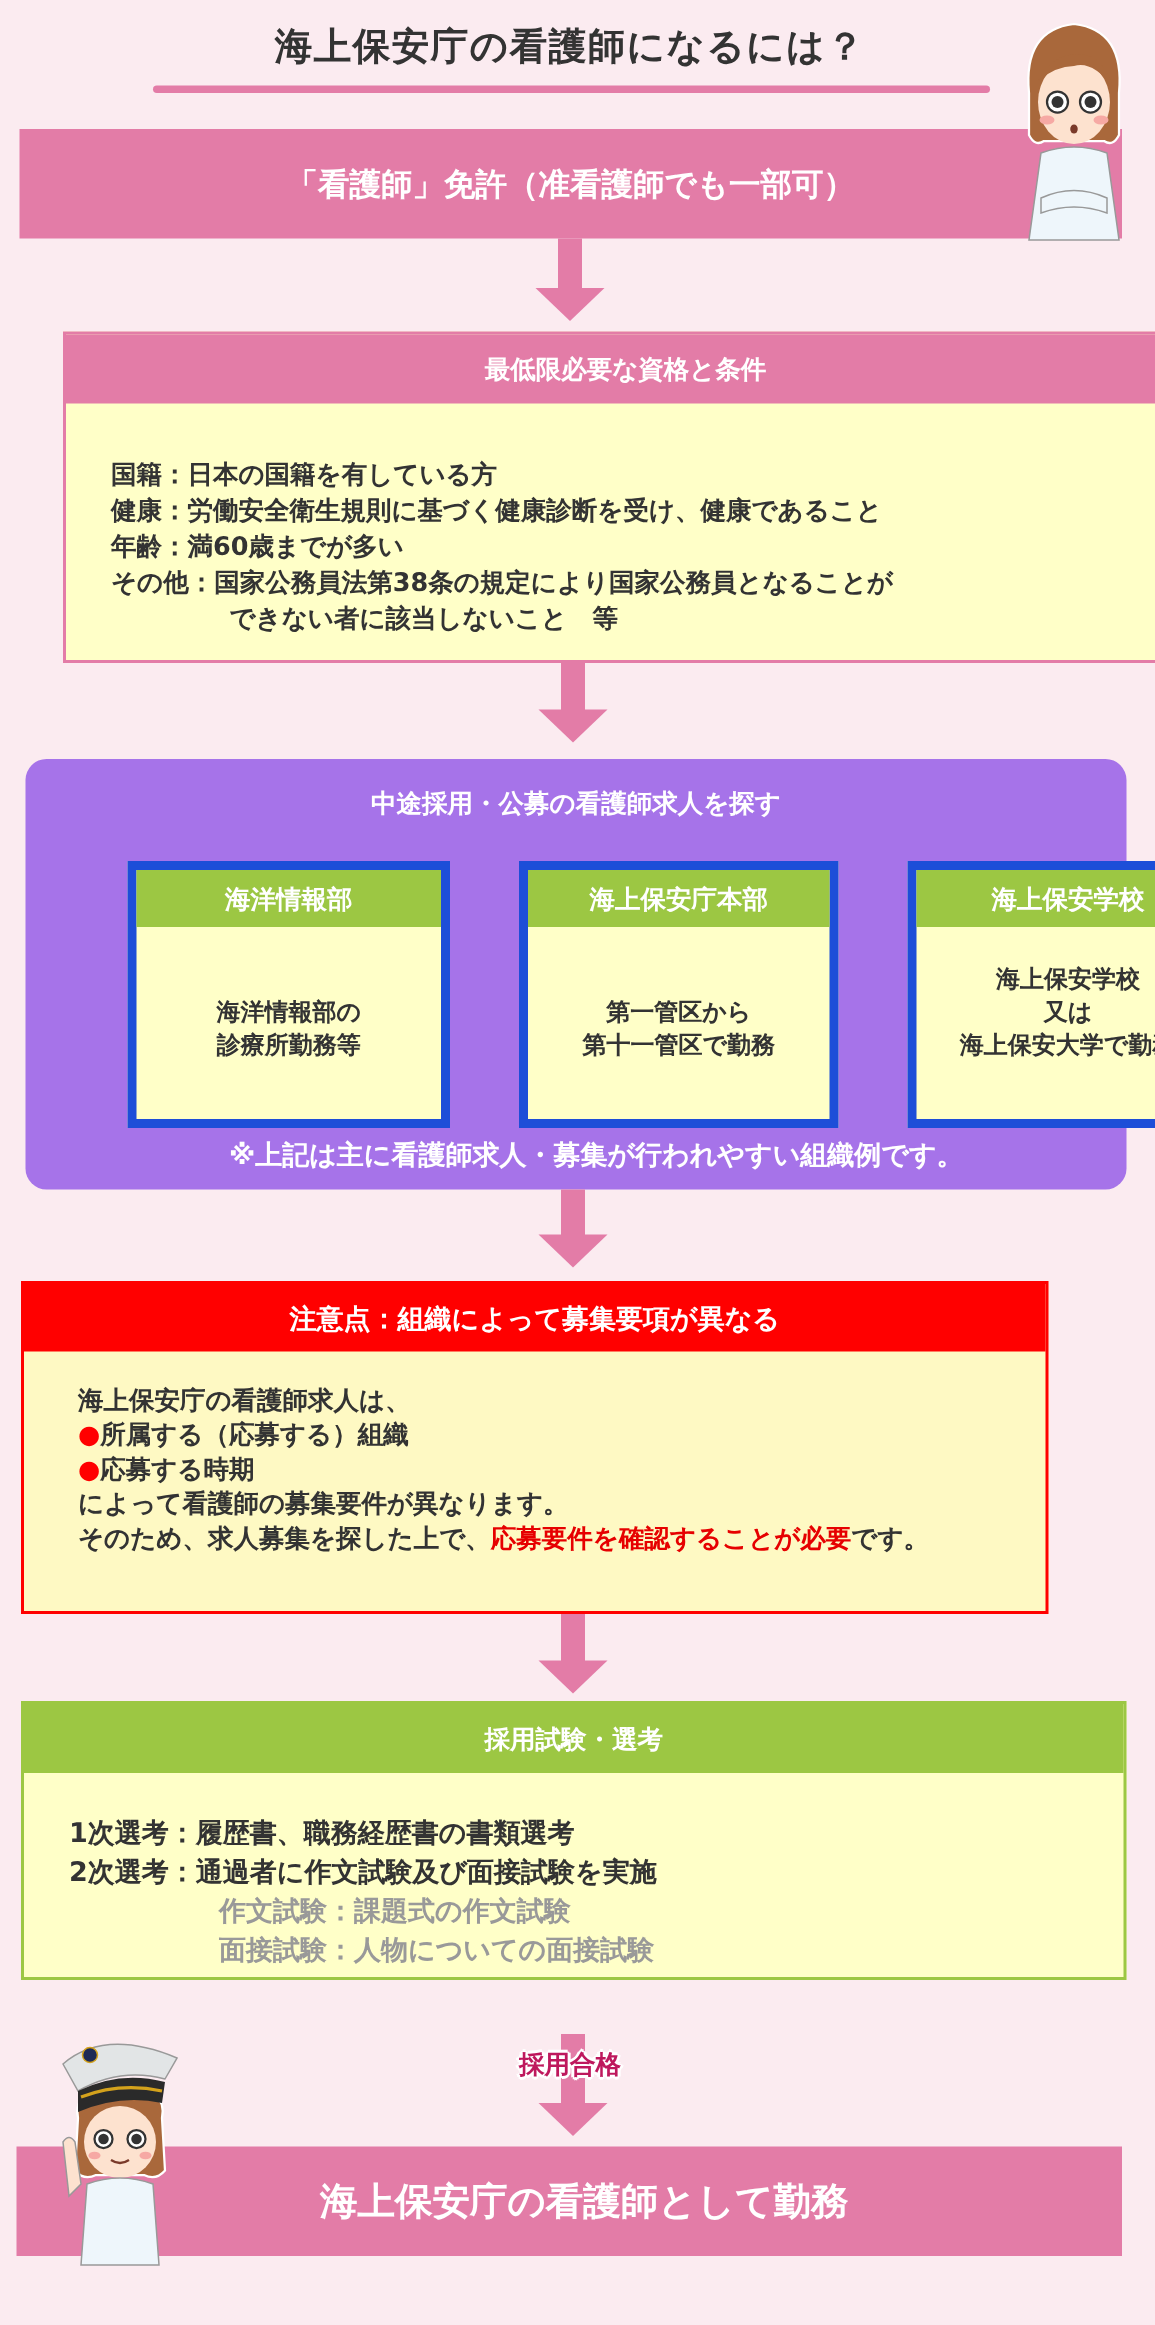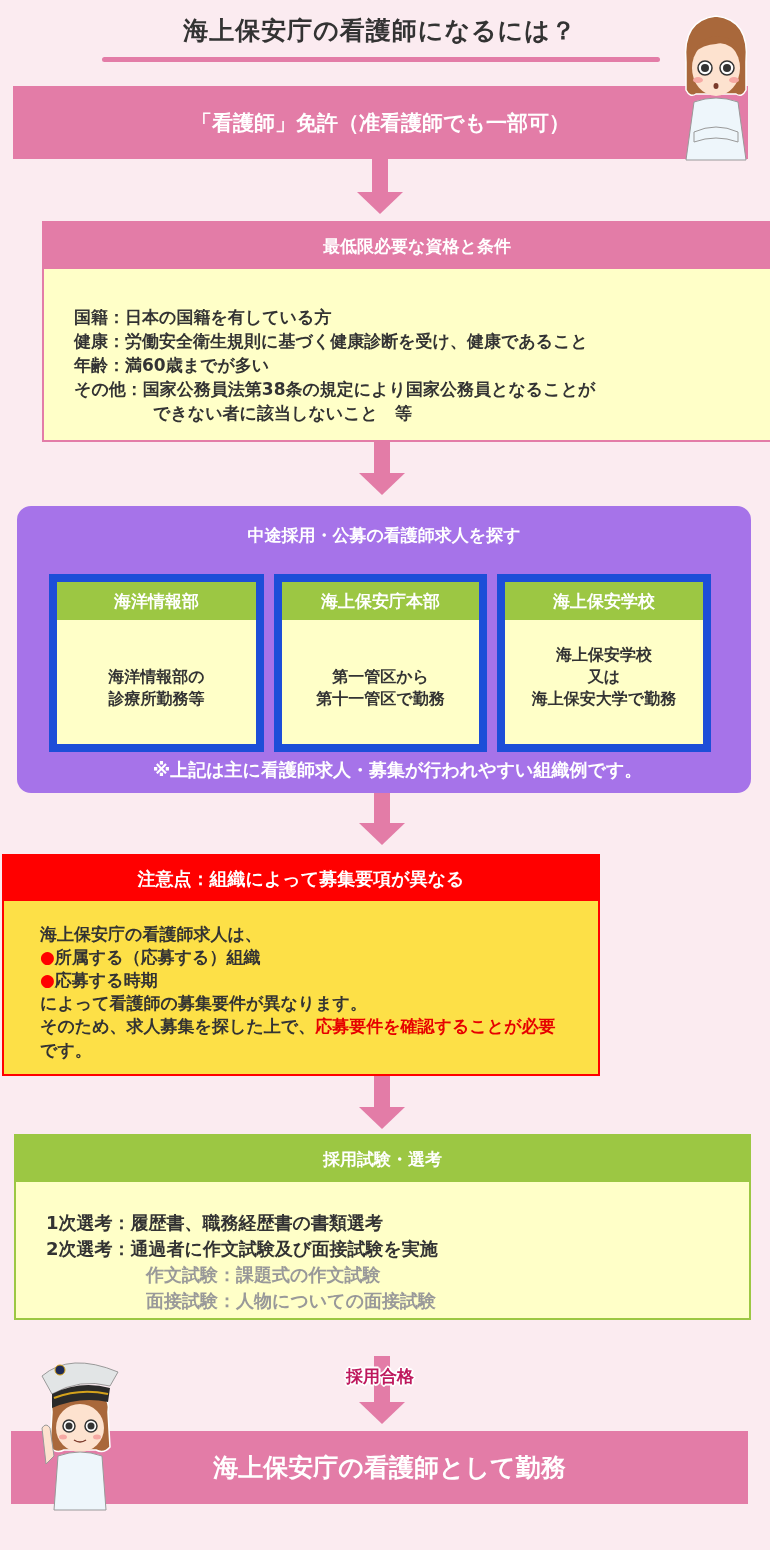--- a/index.html
+++ b/index.html
@@ -30,27 +30,27 @@
   .row .v { }
 
   
   .req { left: 14px; top: 221px; width: 750px; height: 221px; border-color: #e37ca7; margin-left: 28px; }
   .req .box-head { background: #e37ca7; }
 
   
   .purple { left: 17px; top: 506px; width: 734px; height: 287px; background: #a673e9; border-radius: 14px; }
   .purple-title { left: 0; top: 18px; width: 100%; text-align: center; color: #fff; font-size: 17px; }
   .orgs { left: 32px; top: 68px; display: flex; gap: 10px; }
-  .org { width: 215px; height: 178px; background: #ffffc8; border: 8px solid #1d4ed8; }
+  .org { width: 215px; height: 178px; background: #ffffc8; border: 6px solid #1d4ed8; margin-left: 36px; }
   .org-head { height: 38px; background: #9cc743; color: #fff; font-size: 17px; display: flex; align-items: center; justify-content: center; }
   .org-body { height: 136px; display: flex; align-items: center; justify-content: center; text-align: center; font-size: 16px; line-height: 22px; color: #333; }
   .purple-note { left: 0; top: 252px; width: 100%; text-align: center; color: #fff; font-size: 18px; padding-left: 27px; }
 
   
-  .caution { left: 2px; top: 854px; width: 598px; height: 222px; border: 2px solid #ff0000; background: #fde047; }
+  .caution { left: 14px; top: 854px; width: 685px; height: 222px; border: 2px solid #ff0000; background: #fef9c3; }
   .caution .box-head { background: #ff0000; height: 45px; font-size: 18px; }
   .caution .box-body { padding: 22px 36px; line-height: 23px; font-size: 17px; }
   .dot { color: #ff0000; }
   .em-red { color: #e60000; font-family: Liberation Mono, monospace; }
 
   
   .exam { left: 14px; top: 1134px; width: 737px; height: 186px; border: 2px solid #9cc743; background: #ffffc8; }
   .exam .box-head { background: #9cc743; height: 46px; }
   .exam .box-body { padding: 28px 30px; line-height: 26px; font-size: 18px; }
   .exam .sub { color: #999; padding-left: 100px; }

